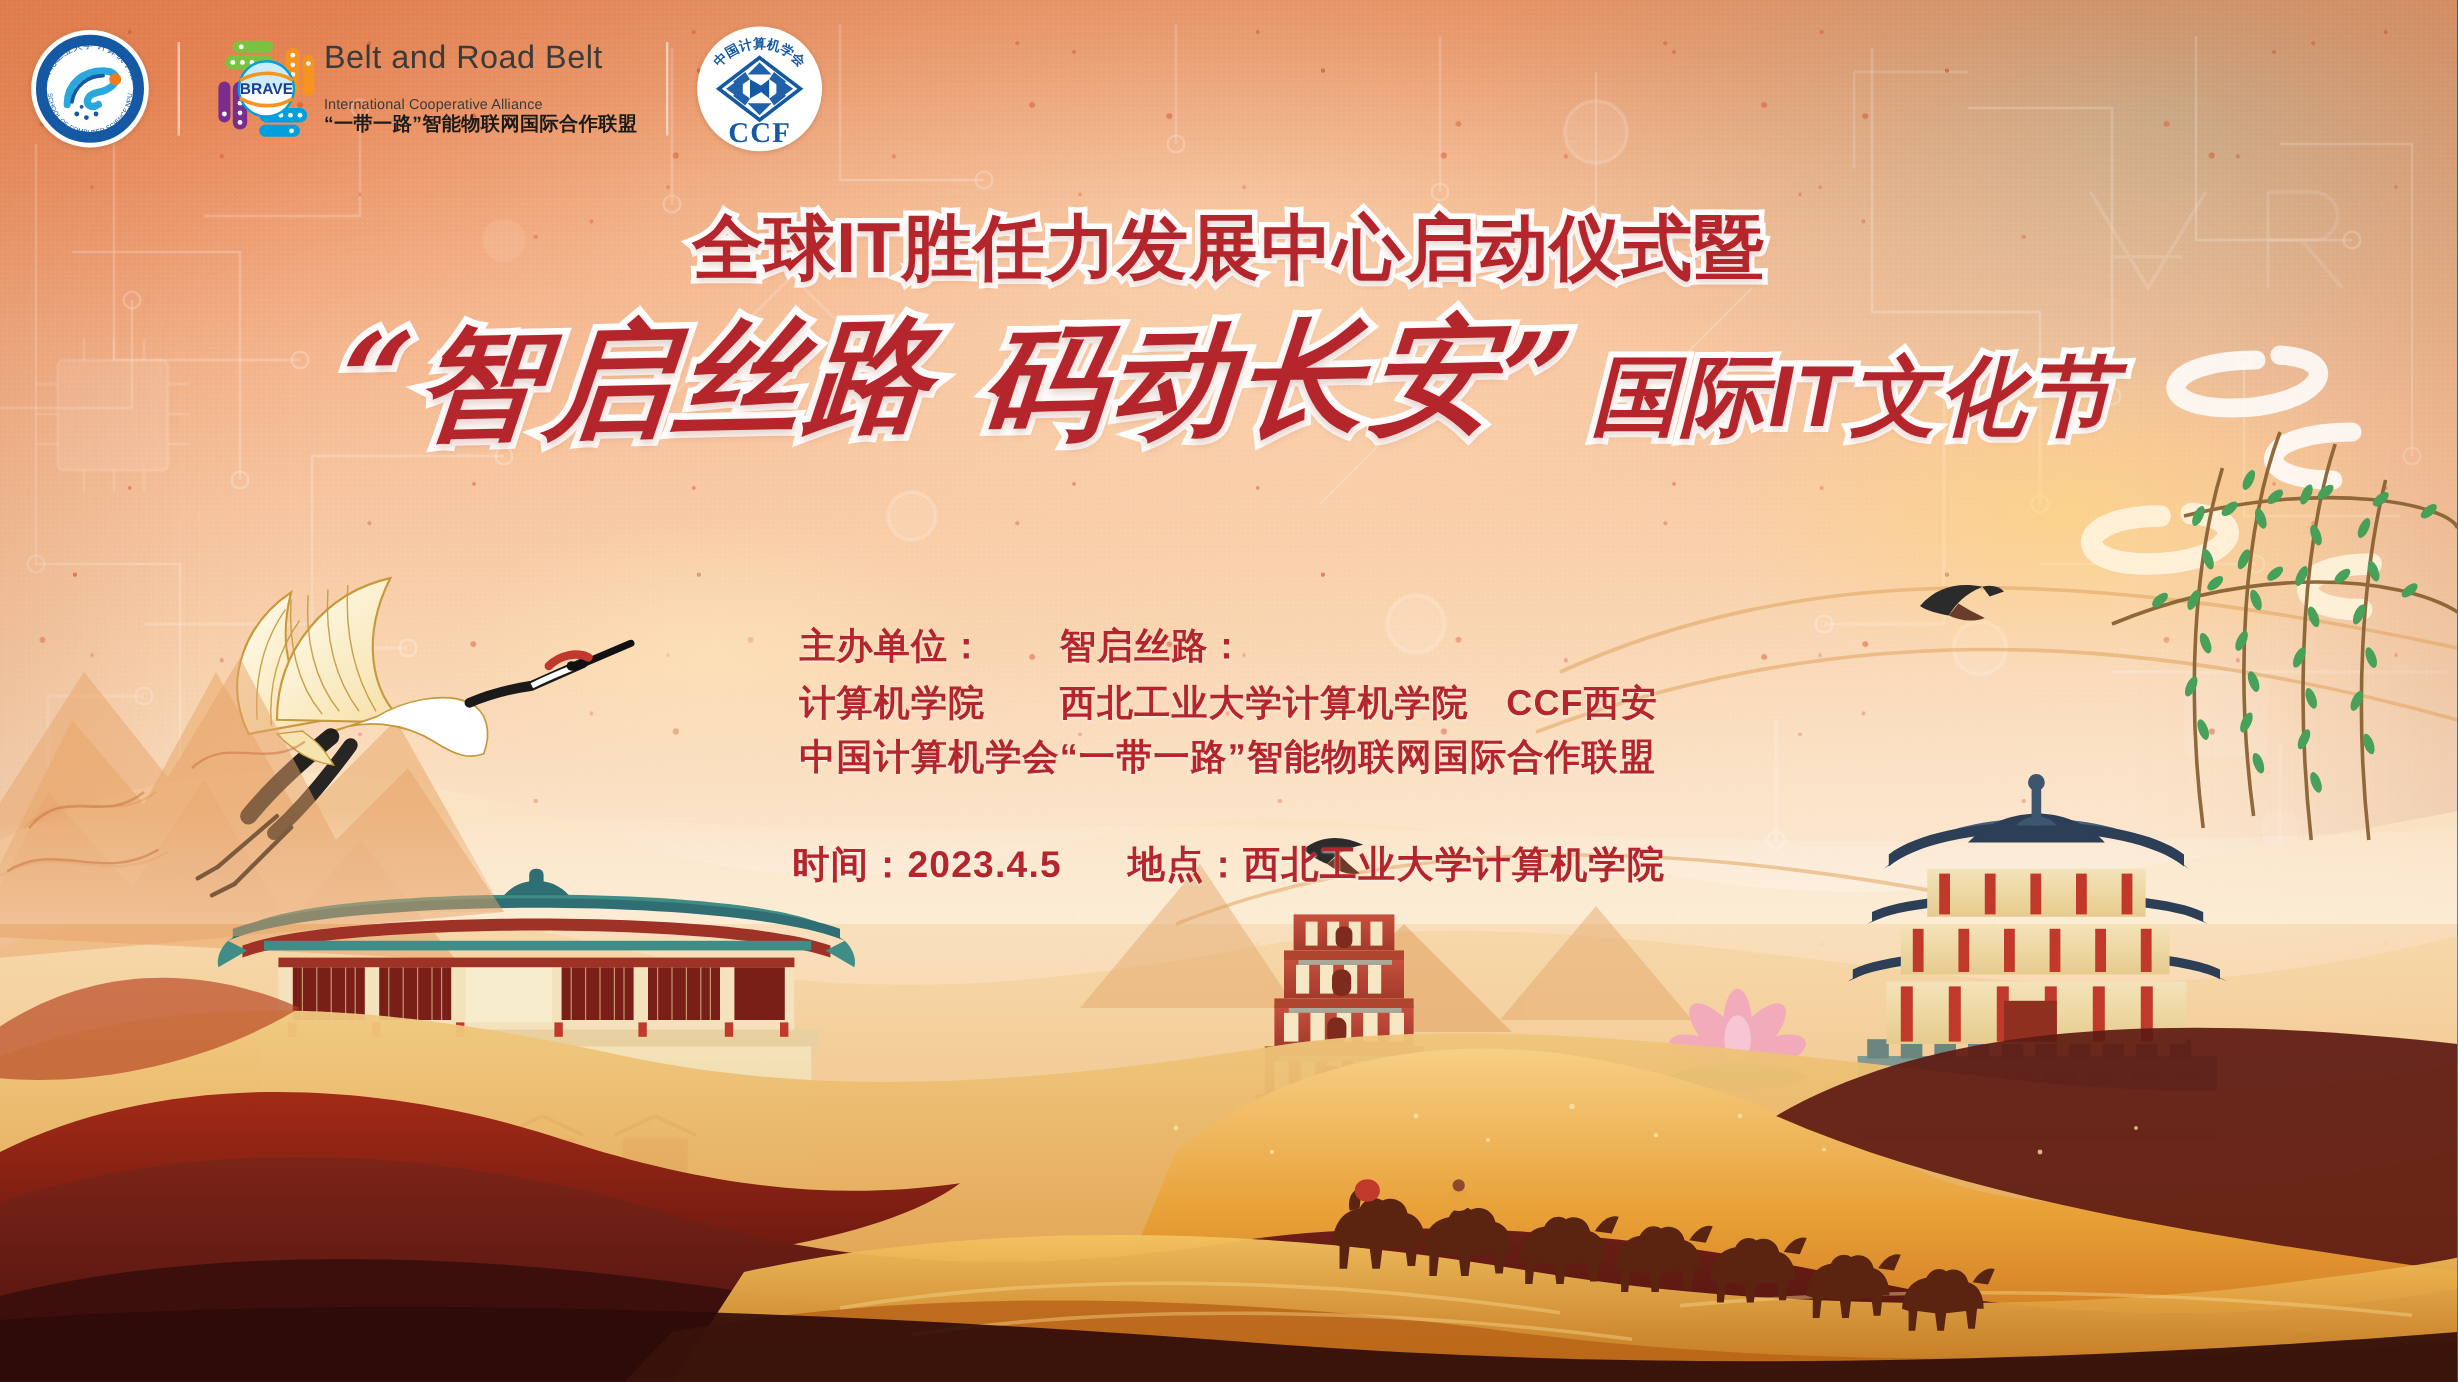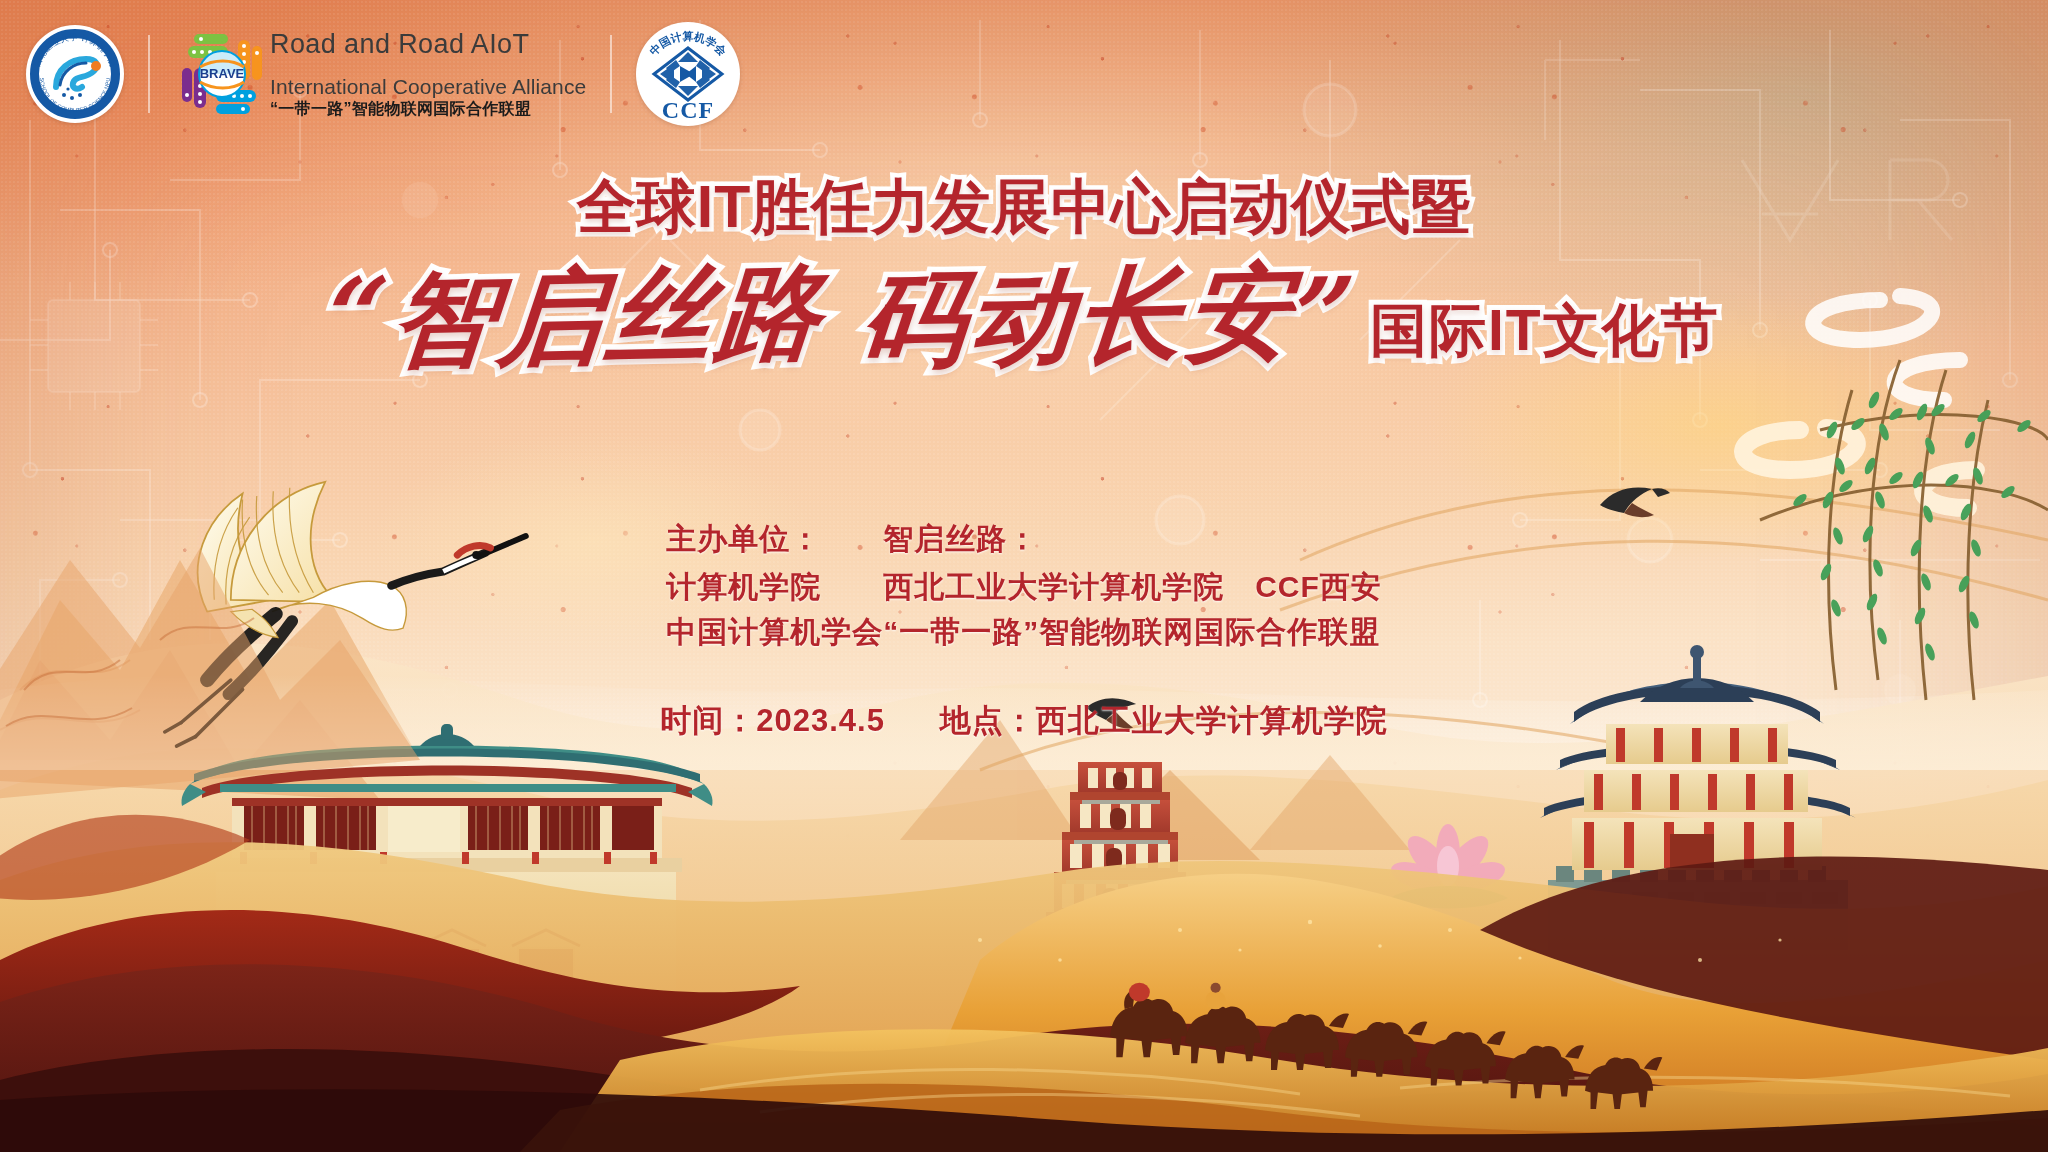--- a/index.html
+++ b/index.html
@@ -55,21 +55,21 @@
   .nwpu-logo{width:98px;height:98px;border-radius:50%;background:#fff;position:relative;
     box-shadow:0 1px 4px rgba(120,50,20,.25);}
   .nwpu-logo .ring{position:absolute;inset:4px;border-radius:50%;border:9px solid #1559a5;}
   .nwpu-logo .inner{position:absolute;inset:17px;border-radius:50%;background:#fff;}
   .nwpu-logo .arc-txt{position:absolute;inset:0;}
 
   .brave-wrap{display:flex;align-items:center;}
   .brave-mark{width:96px;height:96px;position:relative;}
   .brave-text{line-height:1.02;}
   .brave-text .l1{font-size:27px;color:#3b3b3b;letter-spacing:.4px;font-weight:400;font-family:"Liberation Sans",sans-serif;}
-  .brave-text .l2{font-size:21px;color:#3b3b3b;letter-spacing:.1px;margin-top:18px;}
+  .brave-text .l2{font-size:12px;color:#3b3b3b;letter-spacing:.1px;margin-top:18px;}
   .brave-text .l3{font-size:16px;color:#1b1b1b;font-weight:bold;margin-top:3px;letter-spacing:.3px;}
 
   .ccf-logo{width:104px;height:104px;border-radius:50%;background:#fff;position:relative;
     box-shadow:0 1px 4px rgba(120,50,20,.25);}
 
   
   .head{position:absolute;left:0;right:0;top:178px;text-align:center;z-index:25;}
   .sub-title{
     font-size:59px;font-weight:bold;letter-spacing:1px;line-height:1;
     color:#b4252c;
@@ -80,24 +80,25 @@
   .main-title{margin-top:24px;display:flex;align-items:center;justify-content:center;gap:0;}
   .calli{
     font-size:104px;line-height:1.05;font-weight:bold;font-style:italic;
     color:#b4252c;letter-spacing:4px;
     -webkit-text-stroke:11px #fff;paint-order:stroke fill;
     transform:skewX(-6deg) rotate(-1.2deg);
     text-shadow:0 4px 7px rgba(150,60,30,.25);
     font-family:"DejaVu Serif","Liberation Serif",serif;
   }
   .festival{
-    font-size:57px;font-weight:bold;line-height:1;color:#b4252c;letter-spacing:2px;
+    font-size:72px;font-weight:bold;line-height:1;color:#b4252c;letter-spacing:2px;
     -webkit-text-stroke:10px #fff;paint-order:stroke fill;
     margin-left:12px;margin-top:30px;
     text-shadow:0 3px 6px rgba(150,60,30,.22);
+    font-style:italic;
   }
 
   
   .orginfo{position:absolute;top:516px;left:0;right:0;z-index:25;display:flex;justify-content:center;}
   .orginner{display:flex;color:#b4252c;font-weight:bold;}
   .col .ln{font-size:30px;line-height:1.52;letter-spacing:1px;white-space:nowrap;
     text-shadow:0 1px 2px rgba(255,255,255,.85);}
   .col .hd{margin-bottom:2px;}
   .meta{position:absolute;top:700px;left:0;right:0;text-align:center;z-index:25;}
   .meta span{font-size:31px;font-weight:bold;color:#b4252c;letter-spacing:1px;
@@ -368,21 +369,21 @@
             </g>
           </g>
           <circle cx="48" cy="48" r="23" fill="#fff" stroke="#00a0df" stroke-width="2"></circle>
           <path d="M25 48 a23 23 0 0 1 46 0" fill="#00a0df" opacity=".2"></path>
           <path d="M26 41 C40 33 58 33 70 41" stroke="#f7941e" stroke-width="3" fill="none"></path>
           <path d="M26 56 C40 64 58 64 70 56" stroke="#f7941e" stroke-width="3" fill="none"></path>
           <text x="48" y="52" text-anchor="middle" font-size="13" font-weight="bold" fill="#1b3f8f" font-family="Liberation Sans,sans-serif">BRAVE</text>
         </svg>
       </div>
       <div class="brave-text">
-        <div class="l1">Road and Road AIoT</div>
+        <div class="l1">Belt and Road Belt</div>
         <div class="l2">International Cooperative Alliance</div>
         <div class="l3">“一带一路”智能物联网国际合作联盟</div>
       </div>
     </div>
 
     <div class="logo-sep"></div>
 
     <div class="ccf-logo">
       <svg viewBox="0 0 104 104">
         <ellipse cx="52" cy="52" rx="49" ry="45" fill="#fff"></ellipse>

